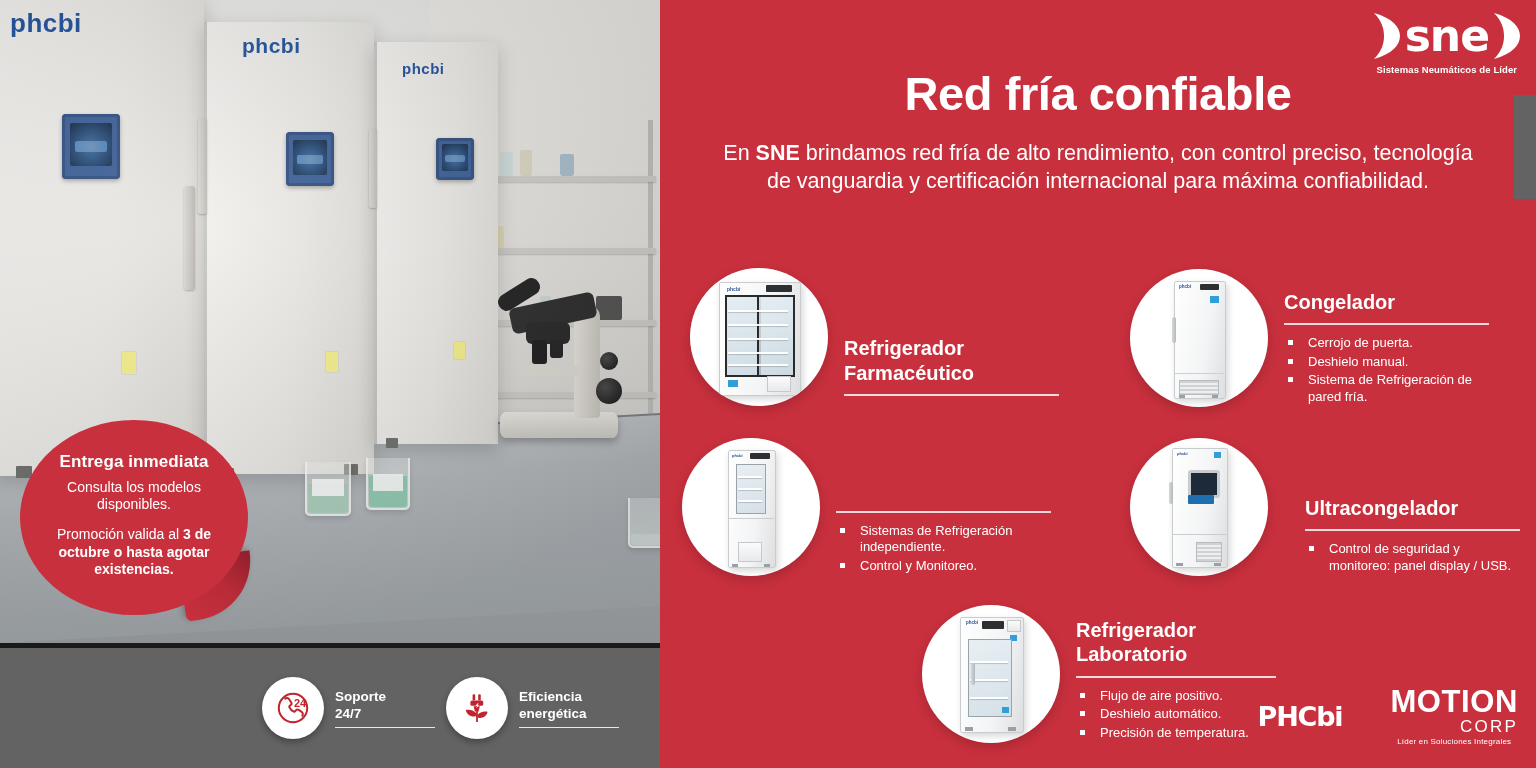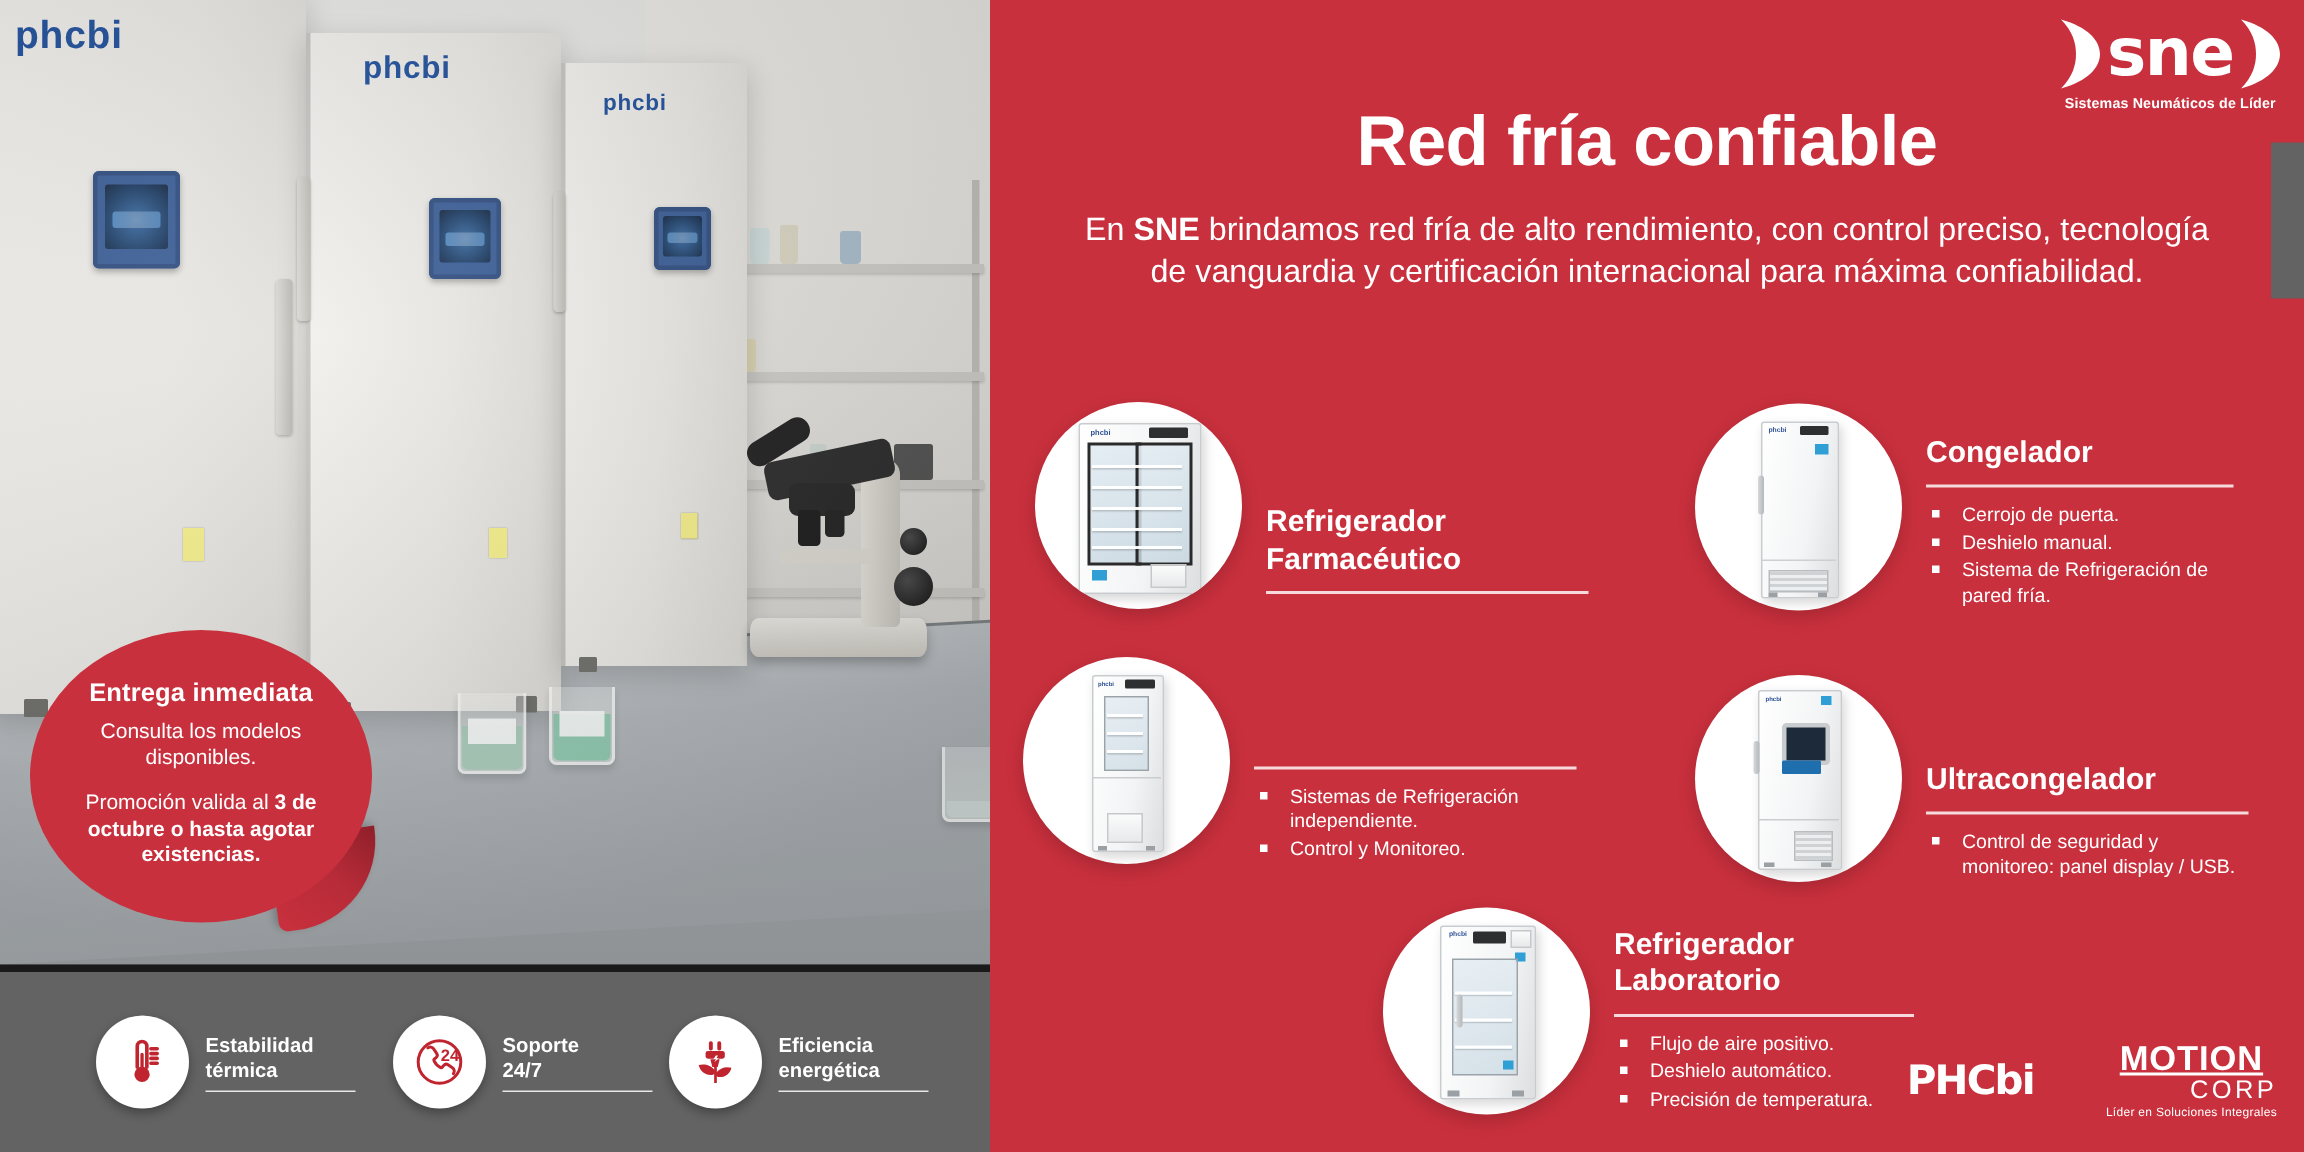--- a/index.html
+++ b/index.html
@@ -125,21 +125,21 @@
   .pr .vent{position:absolute;background:repeating-linear-gradient(180deg,#cfd2d4 0 2px,#eceeef 2px 4px);
             border:1px solid #b9bcbf;}
   .pr .drawer{position:absolute;background:linear-gradient(180deg,#fbfbfb,#e7e9ea);border:1px solid #c6c9cc;}
   .pr .foot{position:absolute;background:#9aa0a4;}
   .pr .disp{position:absolute;background:#1d2a3a;border:3px solid #c9ccce;border-radius:3px;}
   .pr .dispblue{position:absolute;background:#1f6fae;border-radius:1px;}
 
   .brandrow{position:absolute;right:18px;bottom:22px;display:flex;align-items:center;gap:48px;}
   .phcbi{color:#fff;font-size:27px;font-weight:bold;letter-spacing:-1.2px;font-family:"DejaVu Sans",sans-serif;}
   .motion{color:#fff;text-align:center;line-height:1;}
-  .motion .m1{font-size:23px;font-weight:bold;letter-spacing:.6px;text-decoration:underline;}
+  .motion .m1{font-size:31px;font-weight:bold;letter-spacing:.6px;}
   .motion .m2{font-size:17px;font-weight:normal;letter-spacing:2.2px;margin-top:1px;text-align:right;}
   .motion .m3{font-size:8px;letter-spacing:.2px;margin-top:3px;}
 </style>
 </head>
 <body>
 
 <div class="stage">
 
   <div class="left">
 
@@ -230,37 +230,20 @@
       <div class="txt">
         <h3>Entrega inmediata</h3>
         <p class="p1">Consulta los modelos disponibles.</p>
         <p class="p2"><span>Promoción valida al </span><b>3 de octubre</b><b> o hasta agotar existencias.</b></p>
       </div>
     </div>
 
     <div class="divider"></div>
     <div class="graybar">
 
-      <div class="feat" style="left:64px;top:29px;">
-        <div class="ic">
-          <svg width="34" height="34" viewBox="0 0 34 34" aria-hidden="true">
-            <g fill="none" stroke="#c0252f" stroke-width="2.4" stroke-linecap="round">
-              <path d="M13.5 20.5V6.5a3.2 3.2 0 0 1 6.4 0v14"></path>
-              <circle cx="16.7" cy="25.3" r="5.1" fill="#c0252f" stroke="none"></circle>
-              <path d="M16.7 22.5V12" stroke-width="2.2"></path>
-              <path d="M22.6 8.2h4.2M22.6 11.4h4.2M22.6 14.6h4.2M22.6 17.8h4.2"></path>
-            </g>
-          </svg>
-        </div>
-        <div class="ft">
-          <div class="l1">Estabilidad</div>
-          <div class="l2">térmica</div>
-          <div class="rule"></div>
-        </div>
-      </div>
 
       <div class="feat" style="left:262px;top:29px;">
         <div class="ic">
           <svg width="36" height="36" viewBox="0 0 36 36" aria-hidden="true">
             <g fill="none" stroke="#c0252f" stroke-width="2" stroke-linecap="round">
               <circle cx="18" cy="18" r="14.2"></circle>
               <path d="M10.2 8.6c1.4-1 3-.6 3.9.7l2 2.9c.7 1 .5 2.1-.4 2.9l-1.2 1c-.3.3-.4.6-.2 1 .8 1.8 2.6 3.7 4.5 4.6.4.2.8.1 1-.2l1-1.2c.8-.9 1.9-1.1 2.9-.4l2.9 2c1.3.9 1.7 2.5.7 3.9"></path>
             </g>
             <text x="25" y="17" font-family="Liberation Sans, sans-serif" font-size="11" font-weight="bold" fill="#c0252f" text-anchor="middle">24</text>
           </svg>
@@ -383,21 +366,21 @@
       </div>
       <div class="info" style="width:215px;padding-top:22px;">
         <div class="rule"></div>
         <ul>
           <li>Sistemas de Refrigeración independiente.</li>
           <li>Control y Monitoreo.</li>
         </ul>
       </div>
     </div>
 
-    <div class="card" style="left:470px;top:450px;width:400px;">
+    <div class="card" style="left:470px;top:438px;width:400px;gap:21px;">
       <div class="bubble">
         <div class="pr" style="left:42px;top:10px;width:54px;height:118px;">
           <div class="body" style="left:0;top:0;width:54px;height:118px;"></div>
           <div class="brand" style="left:5px;top:3px;font-size:4px;">phcbi</div>
           <div class="blue" style="left:42px;top:4px;width:7px;height:6px;"></div>
           <div class="disp" style="left:16px;top:22px;width:26px;height:22px;"></div>
           <div class="dispblue" style="left:16px;top:47px;width:26px;height:9px;"></div>
           <div class="hdl" style="left:-3px;top:34px;width:4px;height:22px;"></div>
           <div class="seamline" style="position:absolute;left:0;top:86px;width:54px;height:1px;background:#c9cdcf;"></div>
           <div class="vent" style="left:24px;top:94px;width:24px;height:18px;"></div>

